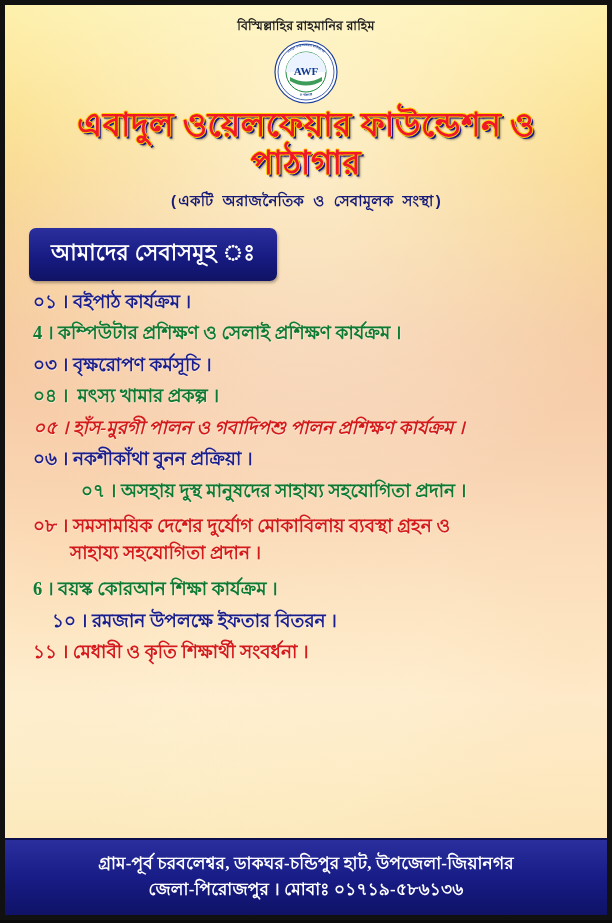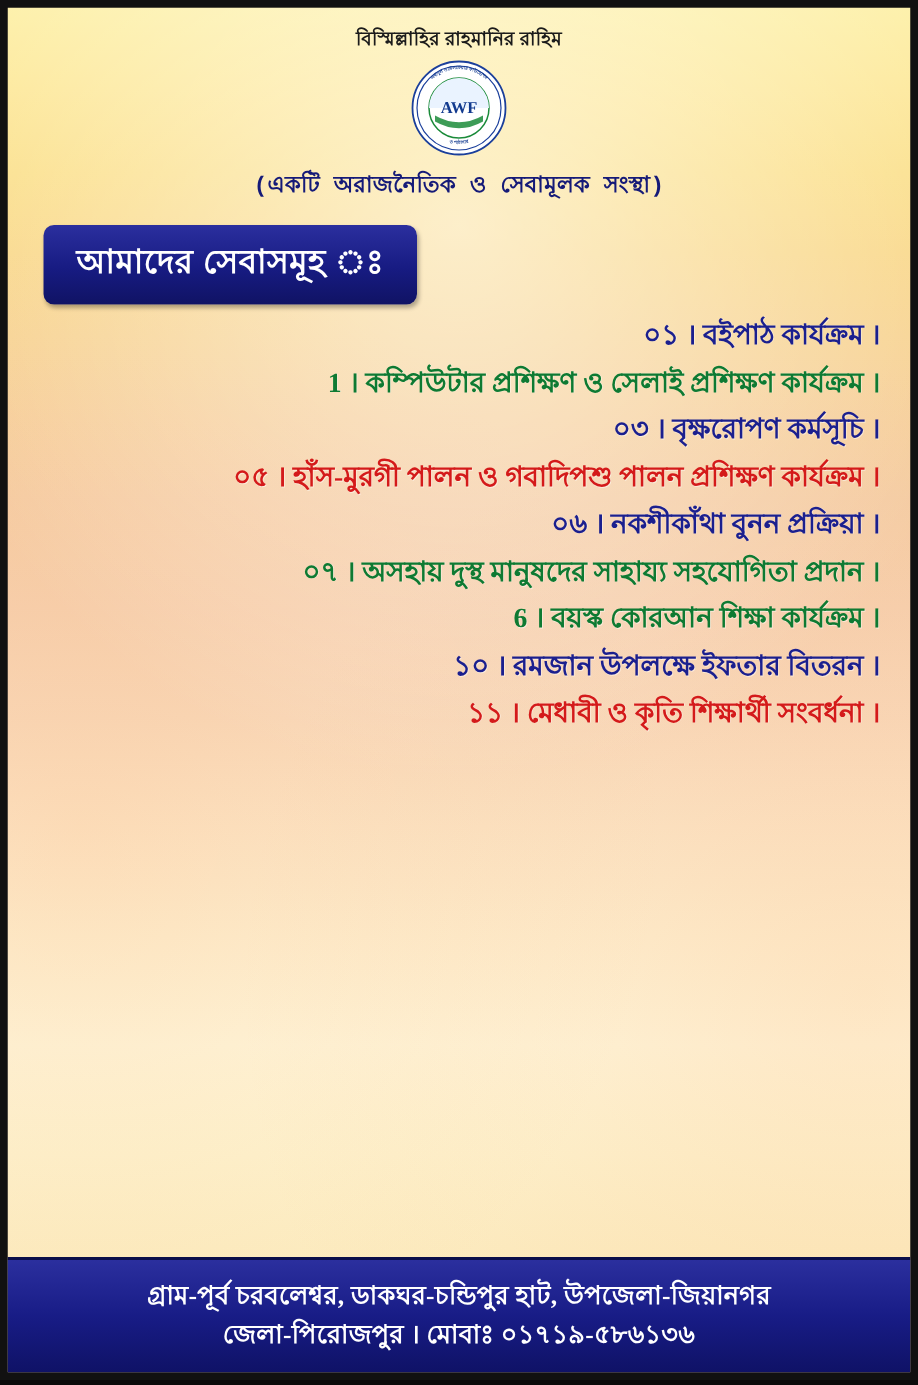--- a/index.html
+++ b/index.html
@@ -110,35 +110,34 @@
 
   
   .services-heading-row {
     margin-top: 14px;
     padding-left: 10px;
   }
   .services-heading {
     display: inline-block;
     background: linear-gradient(180deg, #2b2f9e 0%, #171b82 55%, #101364 100%);
     color: #ffffff;
-    font-family: Liberation Sans, sans-serif;
+    font-family: Liberation Serif, serif;
     font-weight: bold;
     font-size: 22px;
     padding: 7px 22px 9px 22px;
     border-radius: 7px;
     box-shadow: 1px 2px 3px rgba(0,0,0,0.3);
     letter-spacing: 0.3px;
   }
 
   
   .services {
     margin: 12px 0 0 0;
     padding: 0 6px 0 14px;
     list-style: none;
-    text-align: right;
   }
   .services li {
     font-family: "Liberation Serif", serif;
     font-weight: bold;
     font-size: 18.5px;
     line-height: 1.0;
     margin: 0 0 13px 0;
     white-space: pre-wrap;
     text-shadow: 0.5px 0.5px 0 rgba(255,255,255,0.5);
   }
@@ -190,33 +189,37 @@
             <path id="topArc" d="M7 33 a26 26 0 0 1 52 0"></path>
             <path id="botArc" d="M9 33 a24 24 0 0 0 48 0"></path>
           </defs>
           <text font-family="Liberation Serif, serif" font-size="3.1" fill="#123a8f" font-weight="bold">
             <textPath href="#botArc" startOffset="50%" text-anchor="middle">ও পাঠাগার</textPath>
           </text>
         </svg>
       </div>
     </div>
 
+    <h1 class="title">এবাদুল ওয়েলফেয়ার ফাউন্ডেশন ও পাঠাগার</h1>
     <div class="subtitle">(একটি অরাজনৈতিক ও সেবামূলক সংস্থা)</div>
 
     <div class="services-heading-row">
       <span class="services-heading">আমাদের সেবাসমূহ ঃ</span>
     </div>
 
     <ul class="services">
       <li style="color: rgb(27, 31, 142);">০১ । বইপাঠ কার্যক্রম ।</li>
-      <li style="color: rgb(14, 122, 50);">1 । কম্পিউটার প্রশিক্ষণ ও সেলাই প্রশিক্ষণ কার্যক্রম ।</li>
+      <li style="color: rgb(14, 122, 50);">4 । কম্পিউটার প্রশিক্ষণ ও সেলাই প্রশিক্ষণ কার্যক্রম ।</li>
       <li style="color: rgb(27, 31, 142);">০৩ । বৃক্ষরোপণ কর্মসূচি ।</li>
-      <li style="color: rgb(212, 26, 26);">০৫ । হাঁস-মুরগী পালন ও গবাদিপশু পালন প্রশিক্ষণ কার্যক্রম ।</li>
+      <li style="color: rgb(14, 122, 50);">০৪ ।  মৎস্য খামার প্রকল্প ।</li>
+      <li style="color: rgb(212, 26, 26); font-style: italic;">০৫ । হাঁস-মুরগী পালন ও গবাদিপশু পালন প্রশিক্ষণ কার্যক্রম ।</li>
       <li style="color: rgb(27, 31, 142);">০৬ । নকশীকাঁথা বুনন প্রক্রিয়া ।</li>
       <li style="color: rgb(14, 122, 50); margin-left: 48px;">০৭ । অসহায় দুস্থ মানুষদের সাহায্য সহযোগিতা প্রদান ।</li>
+      <li class="wrap2" style="color: rgb(212, 26, 26);">০৮ । সমসাময়িক দেশের দুর্যোগ মোকাবিলায় ব্যবস্থা গ্রহন ও
+        সাহায্য সহযোগিতা প্রদান ।</li>
       <li style="color: rgb(14, 122, 50);">6 । বয়স্ক কোরআন শিক্ষা কার্যক্রম ।</li>
       <li style="color: rgb(27, 31, 142); margin-left: 19px;">১০ । রমজান উপলক্ষে ইফতার বিতরন ।</li>
       <li style="color: rgb(212, 26, 26);">১১ । মেধাবী ও কৃতি শিক্ষার্থী সংবর্ধনা ।</li>
     </ul>
 
   </div>
 
   <div class="footer">
     <div>গ্রাম-পূর্ব চরবলেশ্বর, ডাকঘর-চন্ডিপুর হাট, উপজেলা-জিয়ানগর</div>
     <div>জেলা-পিরোজপুর । মোবাঃ ০১৭১৯-৫৮৬১৩৬</div>

